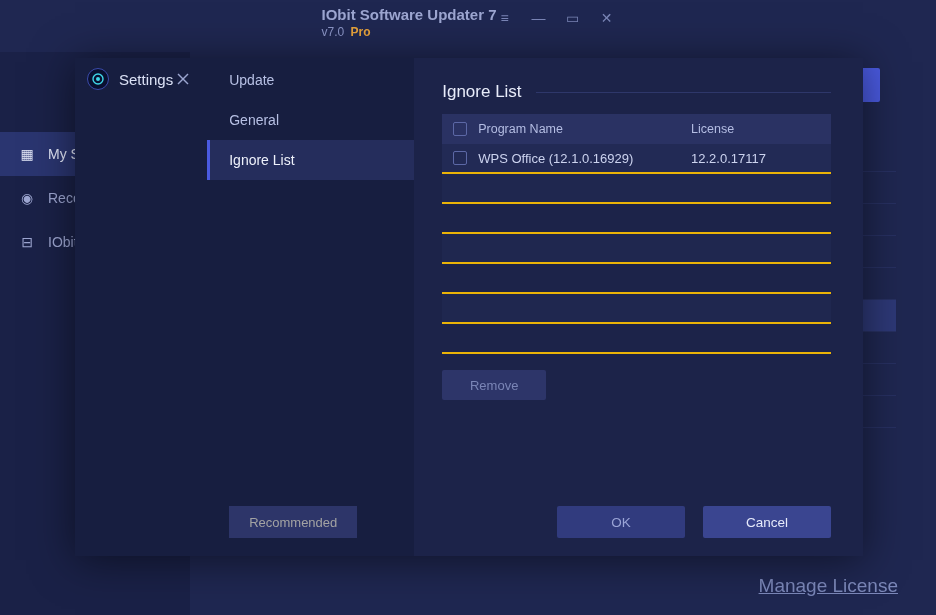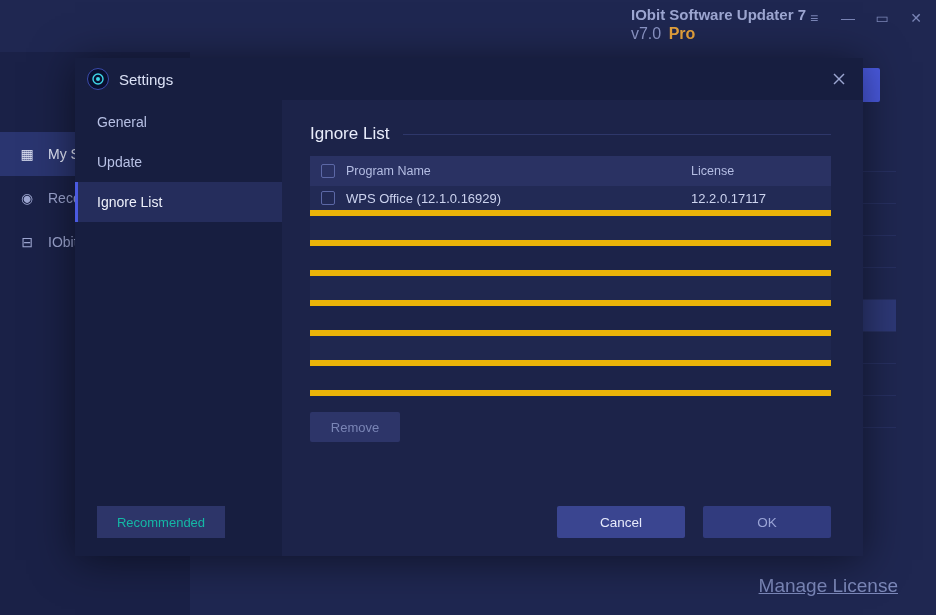--- a/index.html
+++ b/index.html
@@ -20,33 +20,33 @@
     
     .main-window {
       position: absolute;
       inset: 0;
     }
     .main-titlebar {
       height: 52px;
       padding: 6px 12px 0 12px;
       display: flex;
       align-items: flex-start;
-      justify-content: flex-end;
+      justify-content: center;
     }
     .main-title-left {
       display: flex;
       flex-direction: column;
     }
     .main-title-text {
       color: #9da6d1;
       font-size: 15px;
       font-weight: 600;
     }
     .main-version {
-      font-size: 16px;
+      font-size: 12px;
       margin-top: 2px;
     }
     .main-version .vnum { color: #8b95c6; }
     .main-version .pro { color: #e6a23c; font-weight: 600; margin-left: 3px; }
     .main-win-controls {
       display: flex;
       gap: 18px;
       align-items: center;
       padding-top: 4px;
     }
@@ -114,21 +114,21 @@
     
     .modal {
       position: absolute;
       left: 75px;
       top: 58px;
       width: 788px;
       height: 498px;
       background: #171e40;
       box-shadow: 0 4px 40px rgba(0,0,0,0.5);
       display: flex;
-      flex-direction: column;
+      flex-direction: row;
     }
     .modal-header {
       height: 42px;
       display: flex;
       align-items: center;
       justify-content: space-between;
       padding: 0 14px 0 12px;
     }
     .modal-title-wrap {
       display: flex;
@@ -188,21 +188,21 @@
       border-left: 3px solid #4a5ae0;
       padding-left: 19px;
     }
     .recommended-btn {
       position: absolute;
       bottom: 18px;
       left: 22px;
       width: 128px;
       height: 32px;
       background: #2d3569;
-      color: #14b8a6;
+      color: #a3a3a3;
       display: flex;
       align-items: center;
       justify-content: center;
       font-size: 13px;
       border-radius: 0;
       cursor: pointer;
     }
     .settings-content {
       flex: 1;
       background: #1c2349;
@@ -262,28 +262,28 @@
     }
     .col-ver {
       width: 140px;
     }
     .table-row {
       height: 30px;
       display: flex;
       align-items: center;
       font-size: 13px;
       color: #ccd3ef;
-      border-bottom: 6px solid #eab308;
+      border-bottom: 2px solid #eab308;
     }
     .table-row:nth-child(2) { background: #222a55; }
     .table-row.empty { background: transparent; }
     .table-row.empty:nth-child(odd) { background: #1f274f; }
     .remove-btn {
       margin-top: 16px;
-      width: 90px;
+      width: 104px;
       height: 30px;
       background: #2d3569;
       color: #7a85b6;
       display: flex;
       align-items: center;
       justify-content: center;
       font-size: 13px;
       border-radius: 2px;
       cursor: pointer;
     }
@@ -380,22 +380,22 @@
     <span class="modal-close">
       <svg width="12" height="12" viewBox="0 0 12 12">
         <line x1="1" y1="1" x2="11" y2="11" stroke="#9ba5d0" stroke-width="1.4"></line>
         <line x1="11" y1="1" x2="1" y2="11" stroke="#9ba5d0" stroke-width="1.4"></line>
       </svg>
     </span>
   </div>
 
   <div class="modal-body">
     <div class="settings-nav">
+      <div class="settings-nav-item">Update</div>
       <div class="settings-nav-item">General</div>
-      <div class="settings-nav-item">Update</div>
       <div class="settings-nav-item active">Ignore List</div>
 
       <div class="recommended-btn">Recommended</div>
     </div>
 
     <div class="settings-content">
       <div class="content-heading">
         <span>Ignore List</span>
       </div>
 
@@ -418,18 +418,18 @@
         <div class="table-row empty"></div>
         <div class="table-row empty"></div>
         <div class="table-row empty"></div>
         <div class="table-row empty"></div>
         <div class="table-row empty"></div>
       </div>
 
       <div class="remove-btn">Remove</div>
 
       <div class="modal-footer-buttons">
+        <div class="btn btn-ok">OK</div>
         <div class="btn btn-cancel">Cancel</div>
-        <div class="btn btn-ok">OK</div>
       </div>
     </div>
   </div>
 </div>
 
 </body></html>

